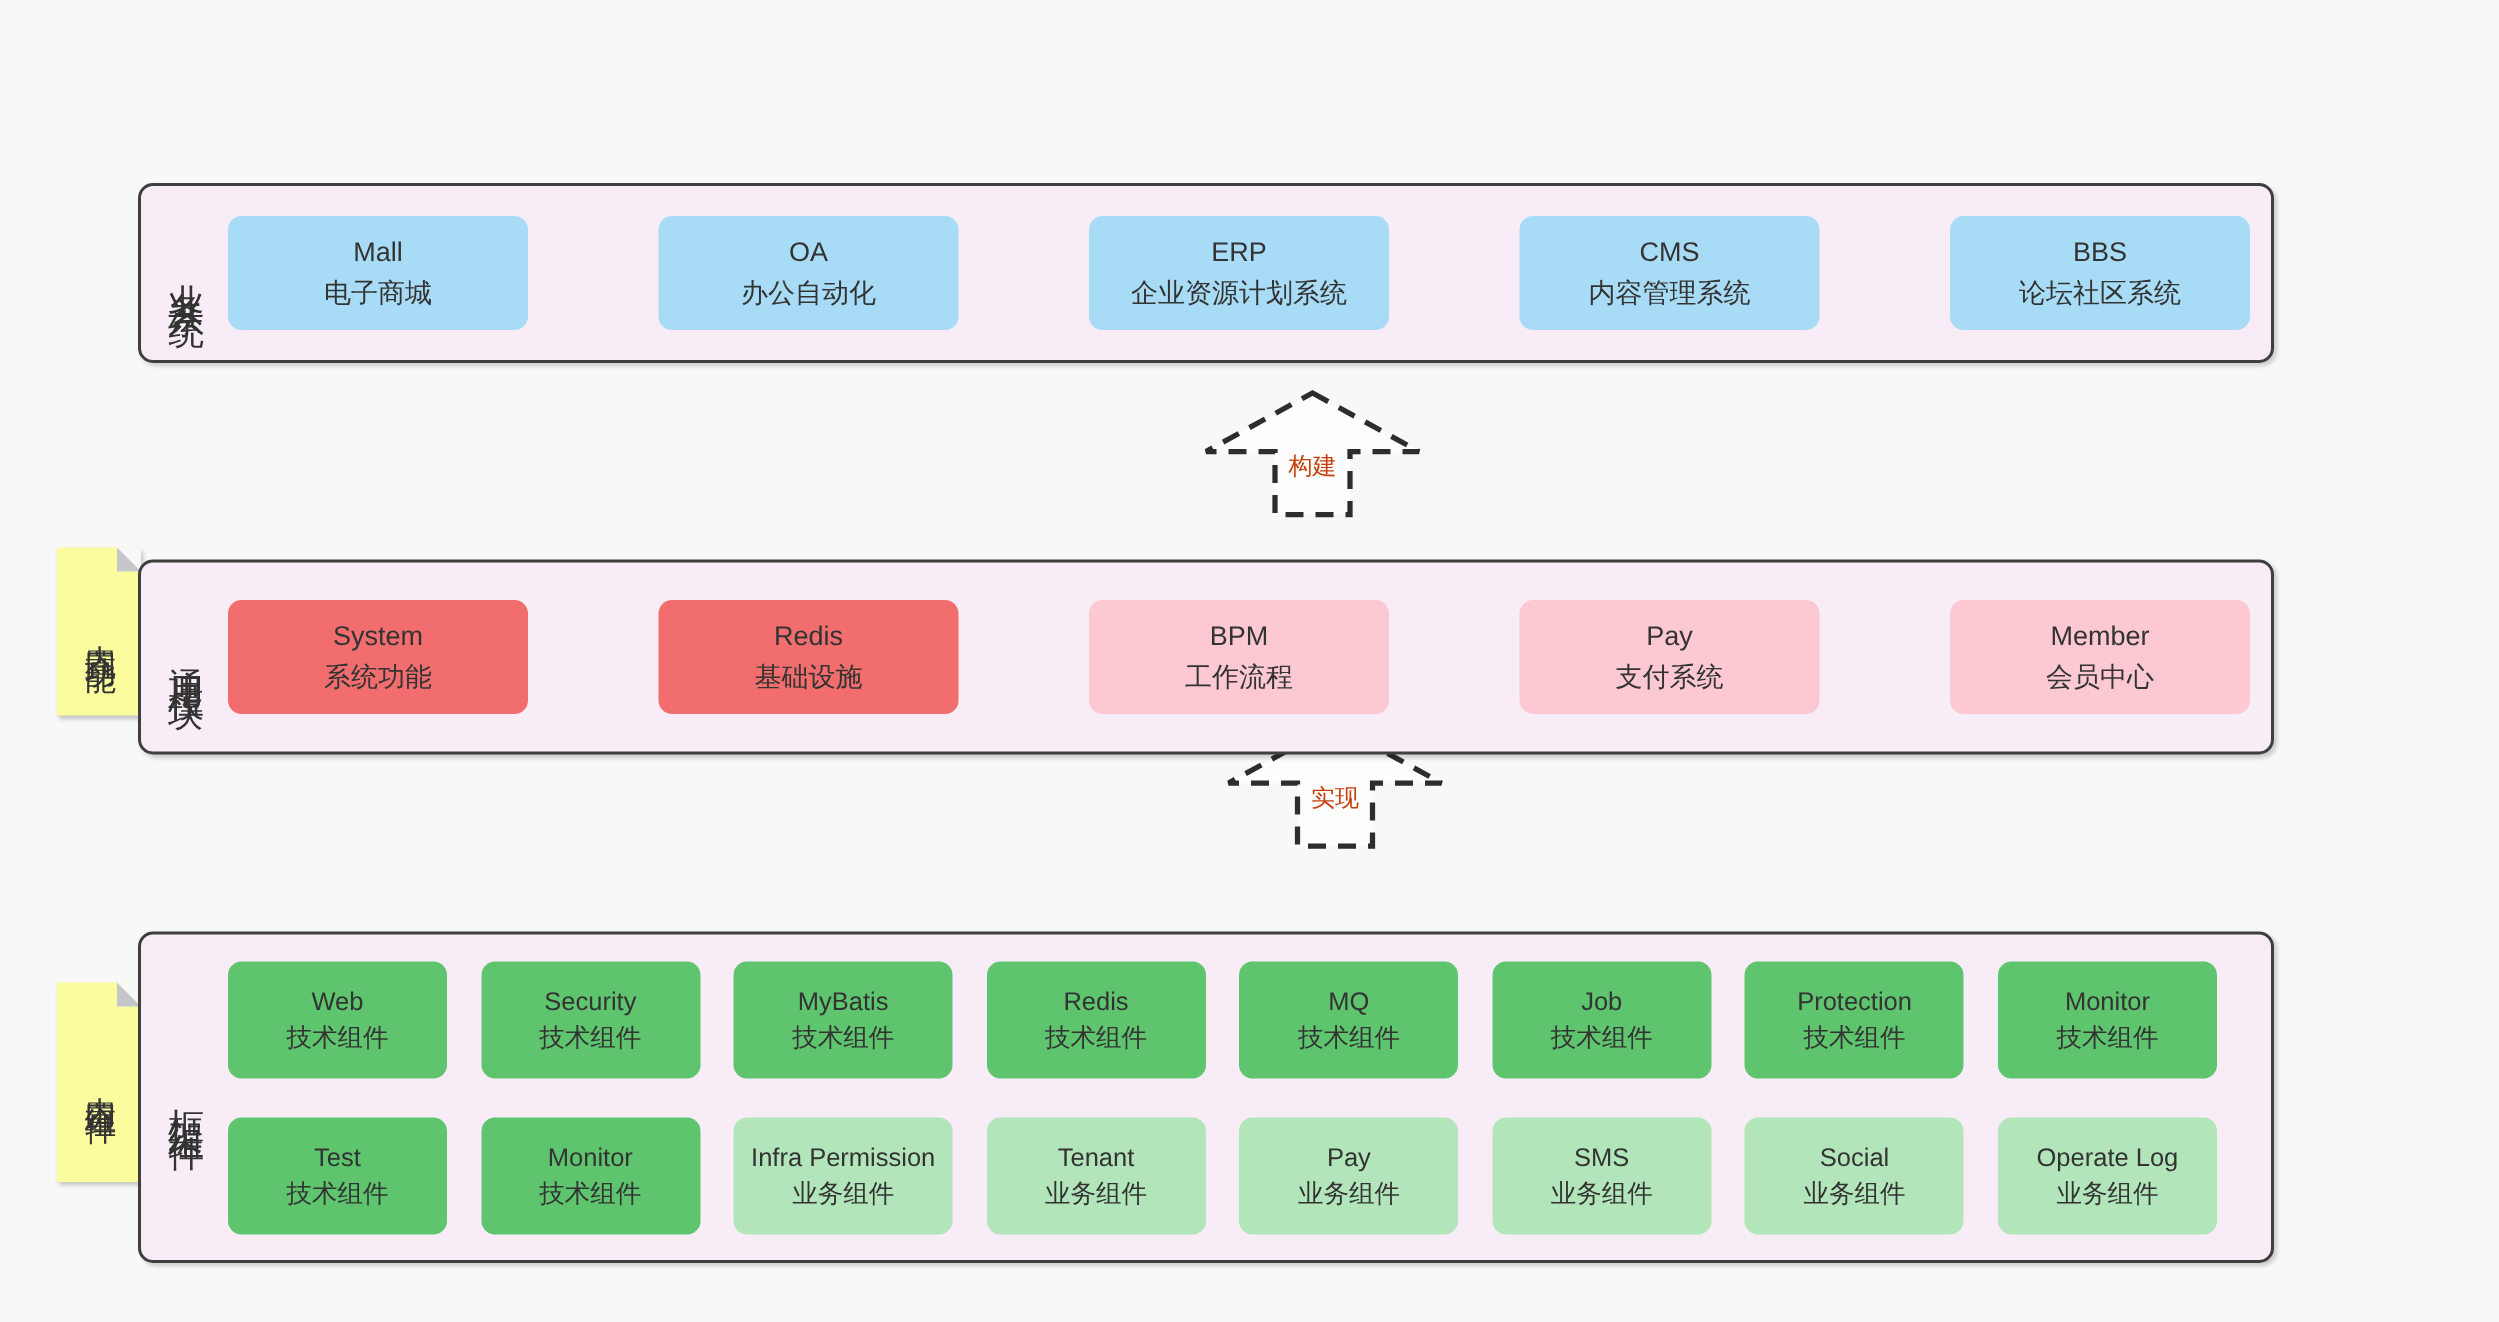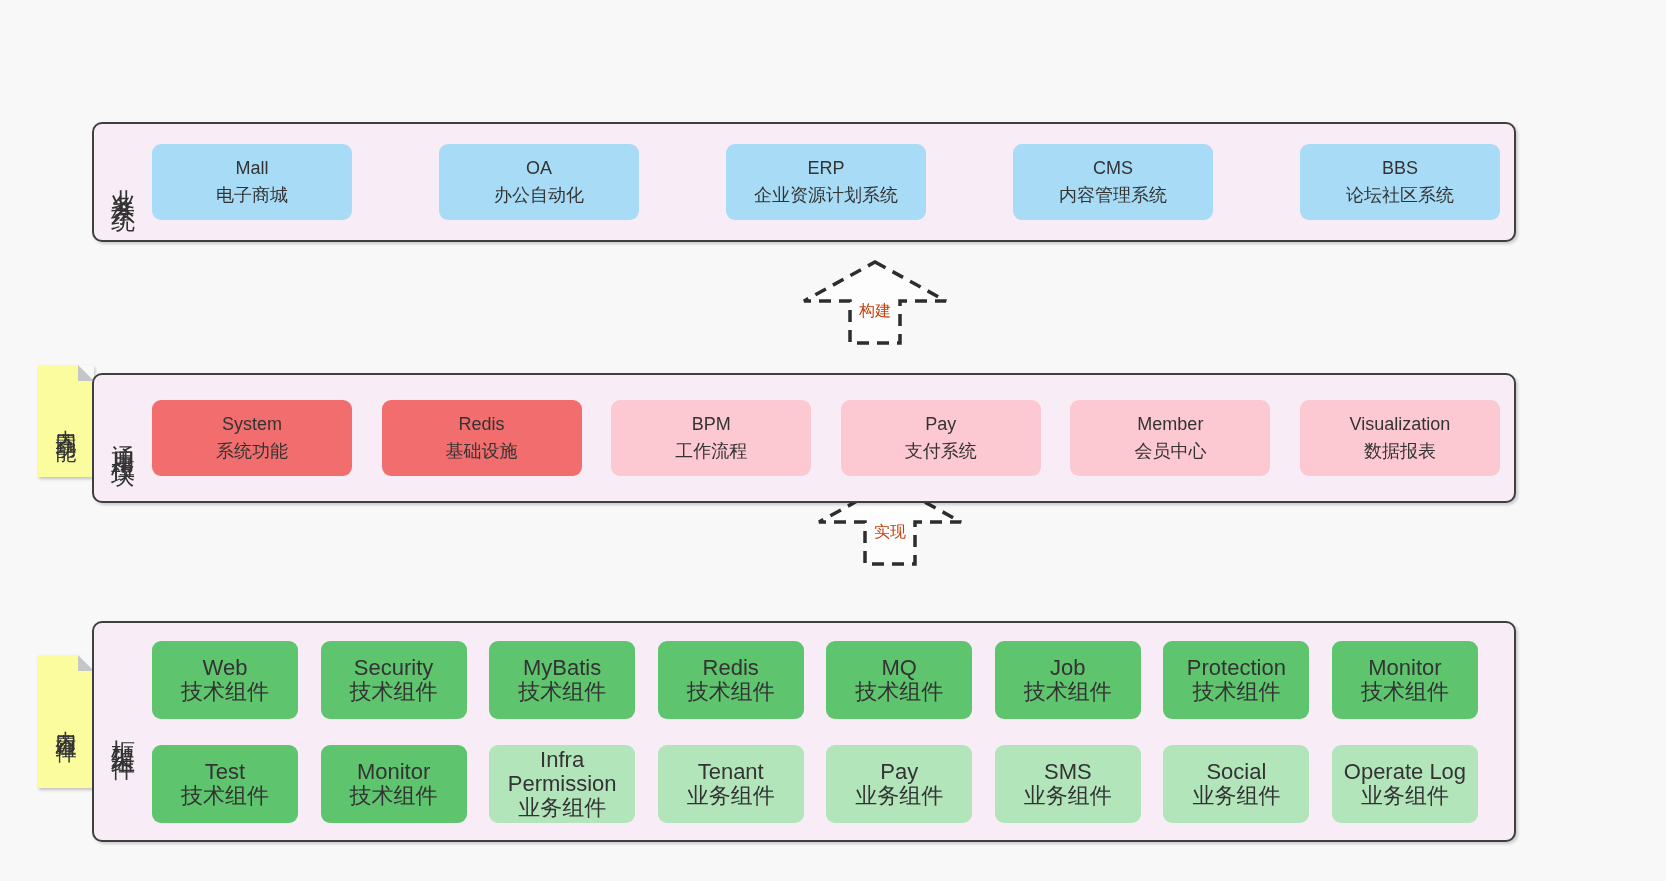--- a/index.html
+++ b/index.html
@@ -66,21 +66,21 @@
     flex-direction:column;
     align-items:center;
     justify-content:center;
     text-align:center;
     font-size:18px;
     line-height:27px;
     padding:0 4px;
     box-sizing:border-box;
   }
   #layer-business .box,#layer-common .box{width:200px;height:76px;}
-  #layer-framework .box{width:146px;height:78px;font-size:22px;line-height:24px;}
+  #layer-framework .box{width:146px;height:78px;font-size:17px;line-height:24px;}
   .v-blue{background:var(--blue,#a8dcf6);}
   .v-red{background:var(--red,#f26e6e);}
   .v-pink{background:var(--pink,#fcc9d2);}
   .v-green{background:var(--green,#5ec46e);}
   .v-light-green{background:var(--light-green,#b3e5bb);}
   .box-name,.box-desc{width:100%;}
 
   
   .sticky{
     position:absolute;
@@ -198,24 +198,20 @@
             <div class="box-desc">工作流程</div>
           </div>
           <div class="box v-pink">
             <div class="box-name">Pay</div>
             <div class="box-desc">支付系统</div>
           </div>
           <div class="box v-pink">
             <div class="box-name">Member</div>
             <div class="box-desc">会员中心</div>
           </div>
-          <div class="box v-pink">
-            <div class="box-name">Visualization</div>
-            <div class="box-desc">数据报表</div>
-          </div>
         </div>
       </div>
   </section>
 
   <div class="arrow" id="arrow-implement">
     <svg width="150" height="88" viewBox="0 0 150 88">
       <polygon points="75,3 146,42 100,42 100,84 50,84 50,42 4,42" fill="#fdfdfd" stroke="#2d2d2d" stroke-width="3.5" stroke-dasharray="12 8" stroke-linejoin="miter"></polygon>
     </svg>
     <span class="arrow-label">实现</span>
   </div>

